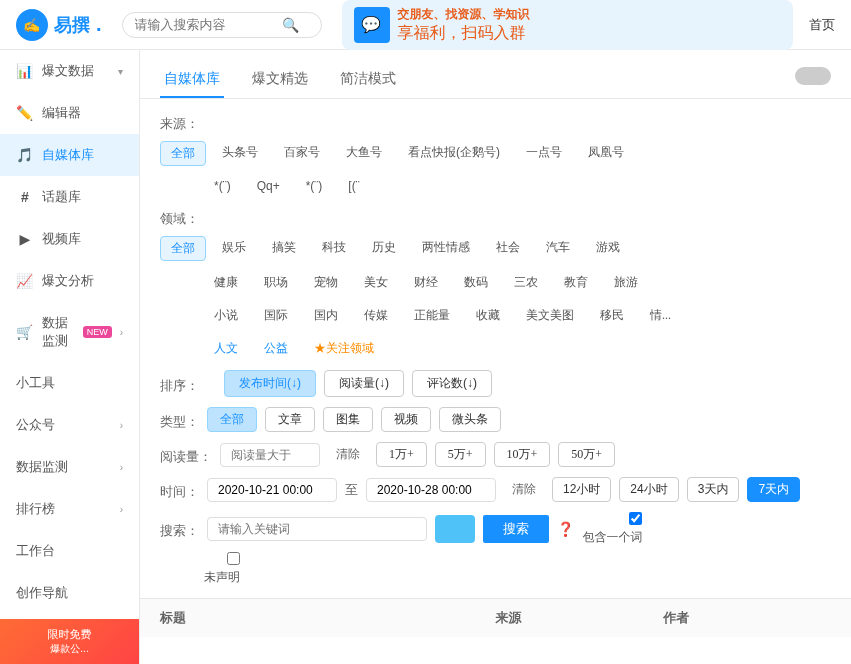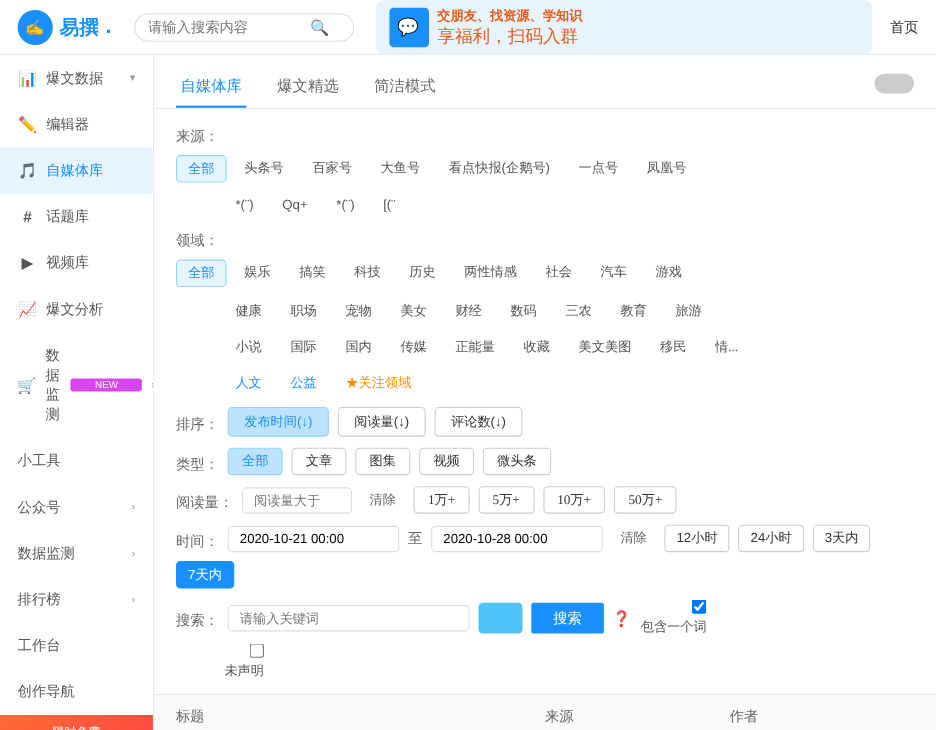--- a/index.html
+++ b/index.html
@@ -21,21 +21,21 @@
     .main-layout { display: flex; flex: 1; overflow: hidden; }
 
     
     .sidebar { width: 140px; background: #fff; border-right: 1px solid #e8e8e8; display: flex; flex-direction: column; overflow-y: auto; flex-shrink: 0; }
     .sidebar-item { display: flex; align-items: center; padding: 12px 16px; cursor: pointer; color: #555; font-size: 13px; gap: 8px; position: relative; }
     .sidebar-item.active { background: #e6f4ff; color: #1890ff; }
     .sidebar-item.has-sub { justify-content: space-between; }
     .sidebar-label { flex: 1; }
     .sidebar-arrow { color: #999; font-size: 10px; }
     .sidebar-icon { width: 18px; height: 18px; display: flex; align-items: center; justify-content: center; font-size: 14px; }
-    .new-badge { background: #d946ef; color: white; font-size: 9px; padding: 1px 22px; border-radius: 3px; margin-left: 2px; }
+    .new-badge { background: #ec4899; color: white; font-size: 9px; padding: 1px 4px; border-radius: 3px; margin-left: 2px; }
 
     
     .content { flex: 1; overflow-y: auto; background: #f7f8fa; }
     .content-inner { background: #fff; margin: 0; min-height: 100%; }
 
     
     .tabs { display: flex; align-items: center; padding: 12px 20px 0; border-bottom: 1px solid #e8e8e8; background: #fff; gap: 24px; }
     .tab-item { padding: 8px 4px; font-size: 14px; color: #666; cursor: pointer; border-bottom: 2px solid transparent; }
     .tab-item.active { color: #1890ff; border-bottom-color: #1890ff; }
     .tab-toggle { display: flex; align-items: center; margin-left: auto; gap: 8px; font-size: 13px; color: #666; padding-bottom: 8px; }
@@ -45,54 +45,54 @@
     
     .filter-section { padding: 12px 20px; background: #fff; }
     .filter-row { display: flex; align-items: flex-start; margin-bottom: 10px; gap: 8px; flex-wrap: wrap; flex-direction: column; }
     .filter-label { color: #666; font-size: 13px; min-width: 36px; padding-top: 4px; flex-shrink: 0; }
     .filter-tags { display: flex; flex-wrap: wrap; gap: 6px; flex: 1; }
     .tag { padding: 3px 10px; border-radius: 4px; font-size: 12px; cursor: pointer; color: #555; background: transparent; }
     .tag.active { background: #e6f4ff; color: #1890ff; border: 1px solid #91d5ff; }
     .tag:not(.active) { color: #555; }
     .filter-row-sort { display: flex; align-items: center; margin-bottom: 10px; gap: 8px; }
     .sort-btn { padding: 4px 14px; border-radius: 4px; font-size: 12px; cursor: pointer; border: 1px solid #ccc; background: #fff; color: #333; }
-    .sort-btn.active { background: #bde3ff; border-color: #91d5ff; color: #1890ff; }
+    .sort-btn.active { background: #bde3ff; border-color: #91d5ff; color: #1890ff; margin-left: 17px; }
 
     
     .type-btn { padding: 3px 12px; border-radius: 4px; font-size: 12px; cursor: pointer; border: 1px solid #ccc; background: #fff; color: #333; }
     .type-btn.active { background: #bde3ff; border-color: #91d5ff; color: #1890ff; }
 
     
     .read-row { display: flex; align-items: center; gap: 8px; margin-bottom: 10px; }
     .read-input { border: 1px solid #ddd; border-radius: 4px; padding: 4px 10px; width: 100px; font-size: 12px; color: #999; }
     .clear-btn { color: #666; font-size: 12px; cursor: pointer; padding: 4px 8px; }
     .count-btn { padding: 3px 12px; border: 1px solid #ccc; border-radius: 4px; font-size: 12px; cursor: pointer; background: #fff; color: #333; font-family: Liberation Serif, serif; }
 
     
     .time-row { display: flex; align-items: center; gap: 8px; margin-bottom: 10px; flex-wrap: wrap; }
-    .time-input { border: 1px solid #ddd; border-radius: 4px; padding: 4px 10px; font-size: 12px; width: 156px; }
+    .time-input { border: 1px solid #ddd; border-radius: 4px; padding: 4px 10px; font-size: 12px; width: 130px; }
     .time-sep { color: #666; }
     .time-btn { padding: 3px 10px; border: 1px solid #ccc; border-radius: 4px; font-size: 12px; cursor: pointer; background: #fff; color: #333; }
     .time-btn.active { background: #1890ff; border-color: #1890ff; color: #fff; }
 
     
     .search-row { display: flex; align-items: center; gap: 8px; margin-bottom: 6px; }
     .keyword-input { border: 1px solid #ddd; border-radius: 4px; padding: 4px 10px; width: 220px; font-size: 12px; color: #999; }
     .color-box { width: 40px; height: 28px; background: #4fc3f7; border-radius: 4px; cursor: pointer; }
     .search-btn { background: #1890ff; color: white; border: none; padding: 5px 20px; border-radius: 2px; font-size: 13px; cursor: pointer; }
     .help-icon { color: #999; font-size: 14px; cursor: pointer; }
     .checkbox-item { display: flex; align-items: flex-end; gap: 4px; font-size: 12px; color: #555; cursor: pointer; flex-direction: column; }
     .checkbox-item input { cursor: pointer; }
 
     
     .declare-row { display: flex; align-items: center; gap: 6px; margin-top: 4px; }
 
     
     .table-header { display: flex; align-items: center; background: #fafafa; border-top: 1px solid #e8e8e8; padding: 10px 20px; gap: 0; }
-    .th { font-size: 13px; color: #666; font-weight: 400; }
+    .th { font-size: 13px; color: #666; font-weight: 700; }
     .th-title { flex: 3; }
     .th-source { flex: 1.5; }
     .th-author { flex: 1.5; }
   </style>
 </head>
 <body>
 
 <div class="app-wrapper">
 
   <div class="header">

